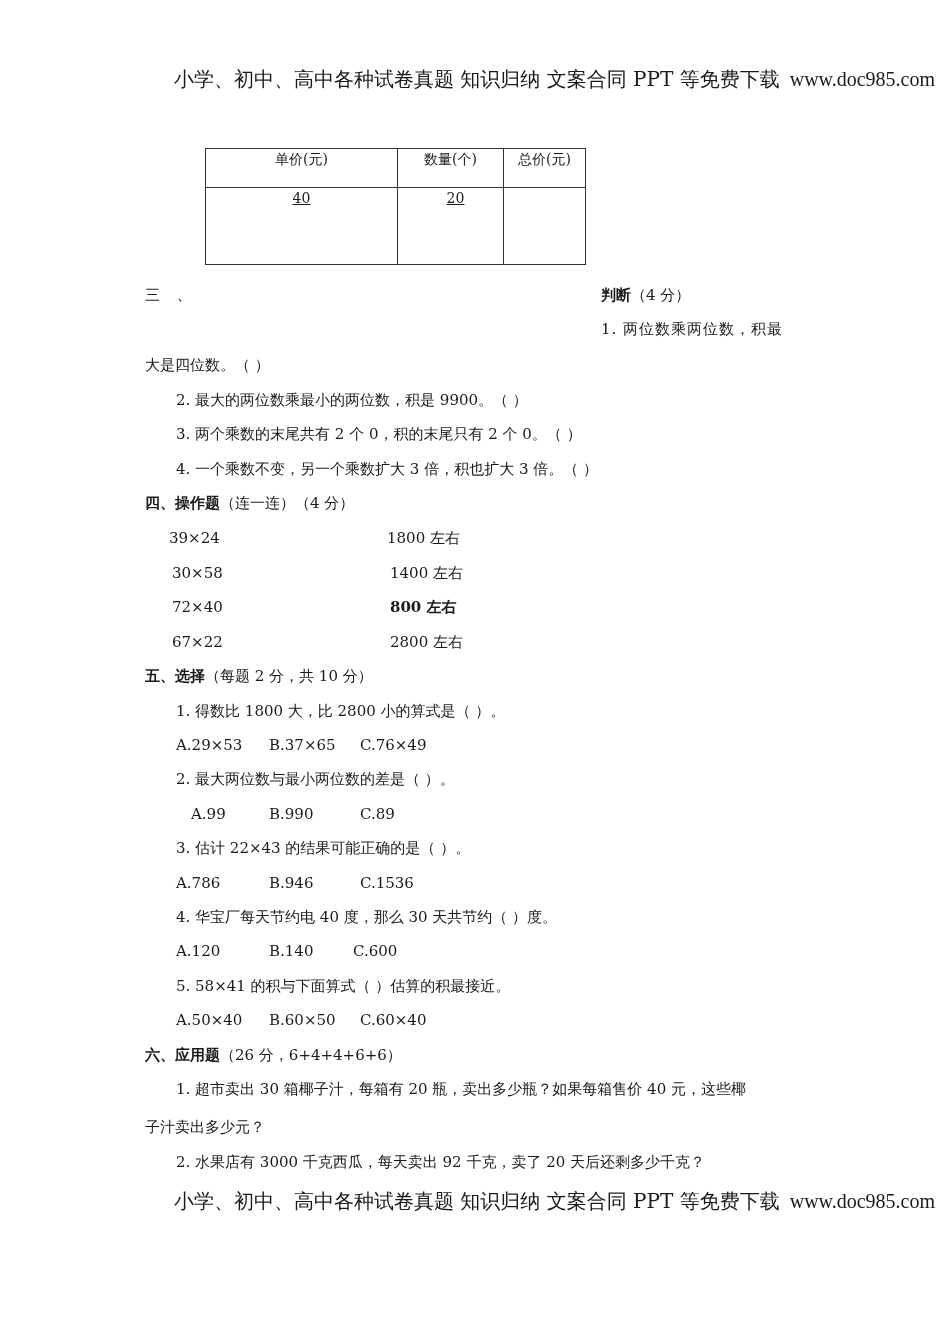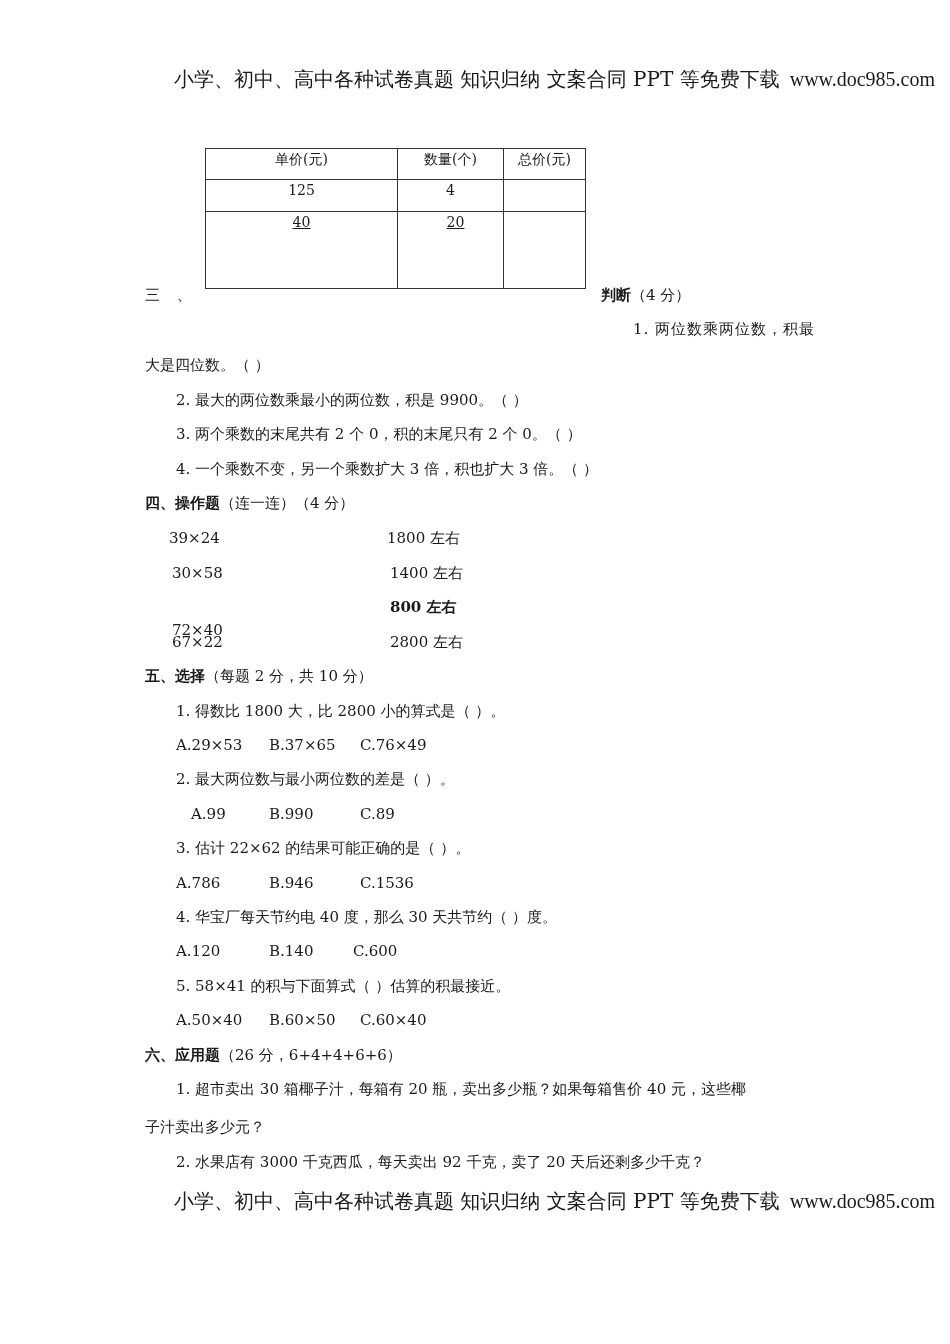--- a/index.html
+++ b/index.html
@@ -19,21 +19,21 @@
     border-collapse: collapse;
     font-size: 14px;
   }
   table.price td {
     border: 1.5px solid #333;
     vertical-align: top; padding: 0; text-align: center;
   }
   .c1 { width: 191px; }
   .c2 { width: 105px; }
   .c3 { width: 81px; }
-  .r0 { height: 31px; }
+  .r0 { height: 39px; }
   .r1 { height: 32px; }
   .r2 { height: 77px; text-decoration: underline; }
   .r3 { height: 33px; }
   .cell { display: block; padding-top: 2px; }
   .opts span { display: inline-block; }
 </style>
 </head>
 <body>
 
 <div class="abs hdr" style="left:174px; top:69px;">
@@ -46,61 +46,50 @@
     <td class="c1">
           <span class="cell">单价(元)</span>
         </td>
     <td class="c2">
           <span class="cell">数量(个)</span>
         </td>
     <td class="c3">
           <span class="cell">总价(元)</span>
         </td>
   </tr>
-  <tr class="r1">
-    <td>
-          <span class="cell">125</span>
-        </td>
-    <td>
-          <span class="cell">4</span>
-        </td>
-    <td>
-          <span class="cell"></span>
-        </td>
-  </tr>
   <tr class="r2">
     <td>
           <span class="cell">40</span>
         </td>
     <td>
           <span class="cell" style="padding-left:10px;">20</span>
         </td>
     <td>
           <span class="cell"></span>
         </td>
   </tr>
 </tbody>
   </table>
 
 <div class="abs t" style="left:145px; top:285px; letter-spacing:6px;">三 、</div>
 <div class="abs sec" style="left:601px; top:285px;">
   <b>判断</b><span>（4 分）</span>
 </div>
-<div class="abs t" style="left:601px; top:319px; letter-spacing:1px;margin-left:32px;">1.  两位数乘两位数，积最</div>
+<div class="abs t" style="left:601px; top:319px; letter-spacing:1px;">1.  两位数乘两位数，积最</div>
 <div class="abs t" style="left:145px; top:355px;">大是四位数。（     ）</div>
 <div class="abs t" style="left:176px; top:390px;">2.  最大的两位数乘最小的两位数，积是 9900。（     ）</div>
 <div class="abs t" style="left:176px; top:424px;">3.  两个乘数的末尾共有 2 个 0，积的末尾只有 2 个 0。（     ）</div>
 <div class="abs t" style="left:176px; top:459px;">4.  一个乘数不变，另一个乘数扩大 3 倍，积也扩大 3 倍。（     ）</div>
 
 <div class="abs sec" style="left:145px; top:493px;">
   <b>四、操作题</b><span>（连一连）（4 分）</span>
 </div>
 <div class="abs t" style="left:169px; top:528px;">39×24</div>
 <div class="abs t" style="left:172px; top:563px;">30×58</div>
-<div class="abs t" style="left:172px; top:597px;margin-top:23px;">72×40</div>
+<div class="abs t" style="left:172px; top:597px;">72×40</div>
 <div class="abs t" style="left:172px; top:632px;">67×22</div>
 <div class="abs t" style="left:387px; top:528px;">1800 左右</div>
 <div class="abs t" style="left:390px; top:563px;">1400 左右</div>
 <div class="abs t" style="left:390px; top:597px;font-weight:bold;">800 左右</div>
 <div class="abs t" style="left:390px; top:632px;">2800 左右</div>
 
 <div class="abs sec" style="left:145px; top:666px;">
   <b>五、选择</b><span>（每题 2 分，共 10 分）</span>
 </div>
 
@@ -111,21 +100,21 @@
   <span style="position:absolute; left:184px;">C.76×49</span>
 </div>
 
 <div class="abs t" style="left:176px; top:769px;">2.  最大两位数与最小两位数的差是（     ）。</div>
 <div class="abs t opts" style="left:176px; top:804px;">
   <span style="position:absolute; left:15px;">A.99</span>
   <span style="position:absolute; left:93px;">B.990</span>
   <span style="position:absolute; left:184px;">C.89</span>
 </div>
 
-<div class="abs t" style="left:176px; top:838px;">3.  估计 22×62 的结果可能正确的是（      ）。</div>
+<div class="abs t" style="left:176px; top:838px;">3.  估计 22×43 的结果可能正确的是（      ）。</div>
 <div class="abs t opts" style="left:176px; top:873px;">
   <span style="position:absolute; left:0;">A.786</span>
   <span style="position:absolute; left:93px;">B.946</span>
   <span style="position:absolute; left:184px;">C.1536</span>
 </div>
 
 <div class="abs t" style="left:176px; top:907px;">4.  华宝厂每天节约电 40 度，那么 30 天共节约（     ）度。</div>
 <div class="abs t opts" style="left:176px; top:941px;">
   <span style="position:absolute; left:0;">A.120</span>
   <span style="position:absolute; left:93px;">B.140</span>

